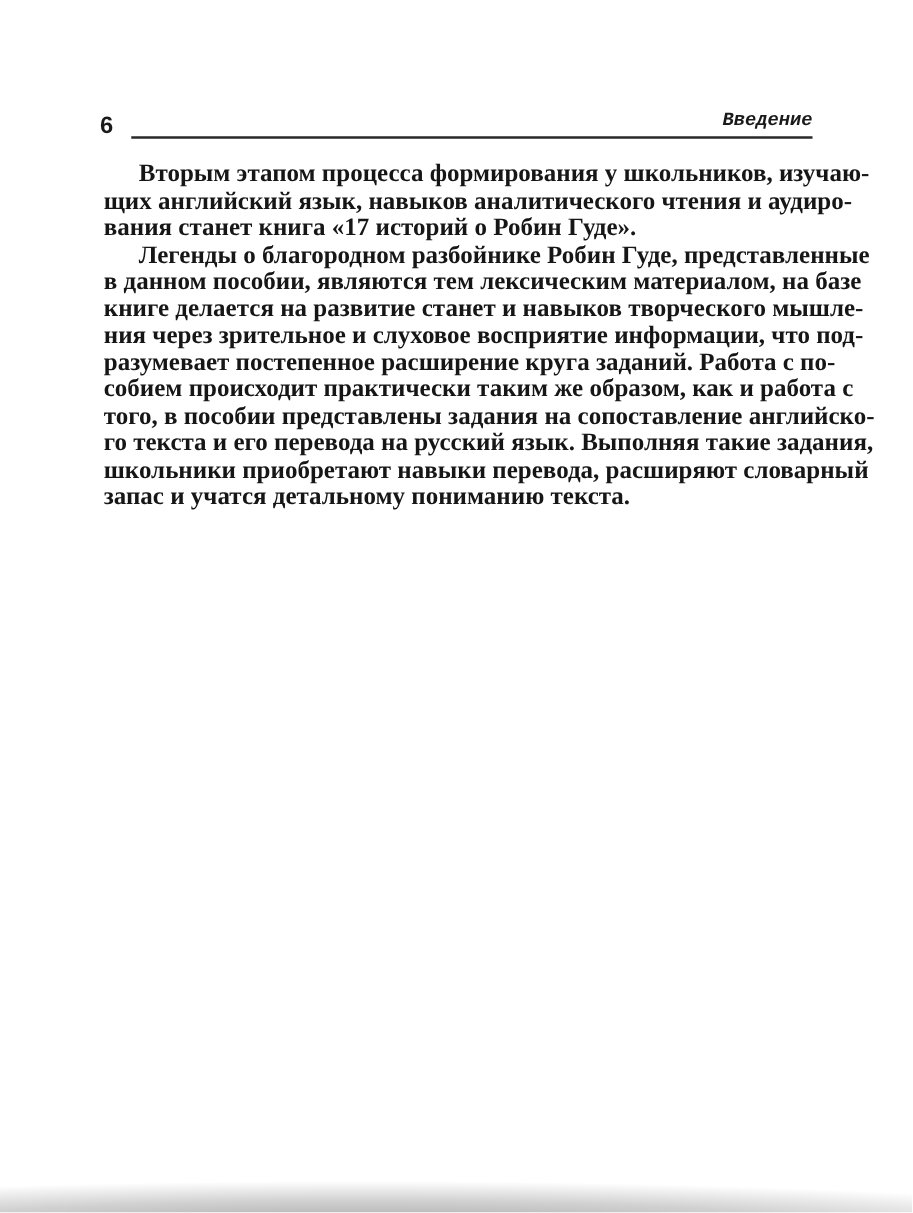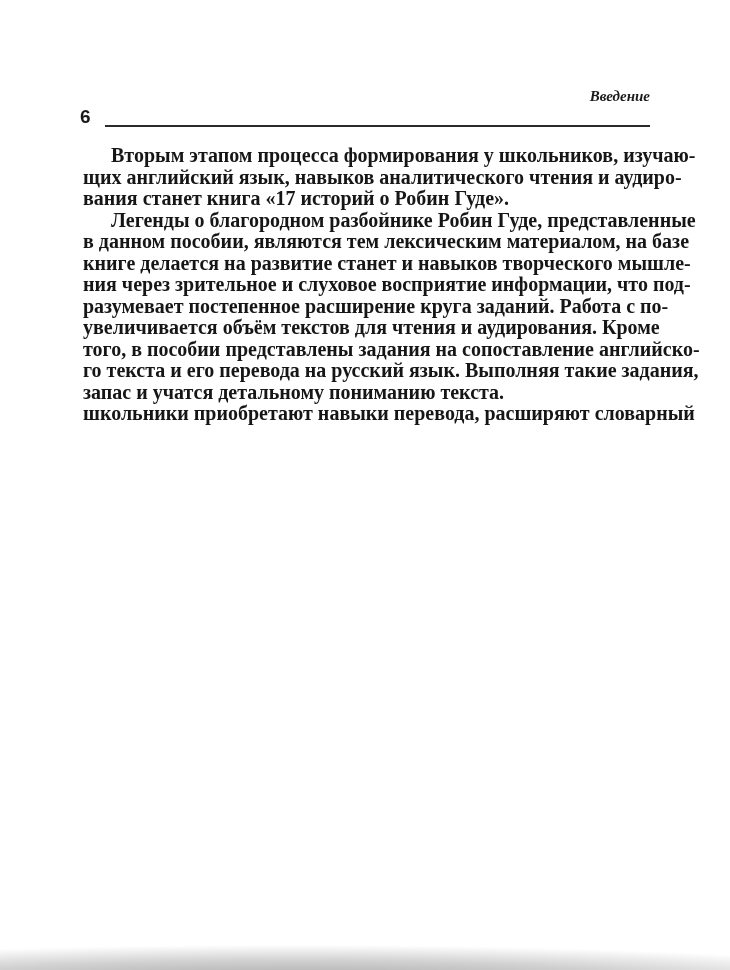--- a/index.html
+++ b/index.html
@@ -45,26 +45,26 @@
     flex: 0 0 auto;
   }
   .header-rule-wrap {
     flex: 1 1 auto;
     margin-left: 14px;
     border-bottom: 2.5px solid #2a2a2a;
     display: flex;
     justify-content: flex-end;
   }
   .running-head {
-    font-family: Liberation Serif, serif;
+    font-family: Liberation Mono, monospace;
     font-weight: bold;
     font-style: italic;
     font-size: 15px;
     color: #1a1a1a;
-    padding-bottom: 20px;
+    padding-bottom: 4px;
     text-align: right;
   }
   .body-text {
     margin: 18px 82px 0 83px;
     color: #161616;
     font-weight: bold;
     font-size: 20px;
     line-height: 21.5px;
   }
   .paragraph { margin: 0; }
@@ -97,21 +97,21 @@
         <div class="line first">Вторым этапом процесса формирования у школьников, изучаю-</div>
         <div class="line">щих английский язык, навыков аналитического чтения и аудиро-</div>
         <div class="line last">вания станет книга «17 историй о Робин Гуде».</div>
       </div>
       <div class="paragraph">
         <div class="line first">Легенды о благородном разбойнике Робин Гуде, представленные</div>
         <div class="line">в данном пособии, являются тем лексическим материалом, на базе</div>
         <div class="line">книге делается на развитие станет и навыков творческого мышле-</div>
         <div class="line">ния через зрительное и слуховое восприятие информации, что под-</div>
         <div class="line">разумевает постепенное расширение круга заданий. Работа с по-</div>
-        <div class="line">увеличивается объём текстов для чтения и аудирования. Кроме</div>
+        <div class="line">собием происходит практически таким же образом, как и работа с</div>
         <div class="line">того, в пособии представлены задания на сопоставление английско-</div>
         <div class="line">го текста и его перевода на русский язык. Выполняя такие задания,</div>
+        <div class="line">школьники приобретают навыки перевода, расширяют словарный</div>
         <div class="line last">запас и учатся детальному пониманию текста.</div>
-        <div class="line">школьники приобретают навыки перевода, расширяют словарный</div>
       </div>
     </div>
 
 </div>
 
 </body></html>

